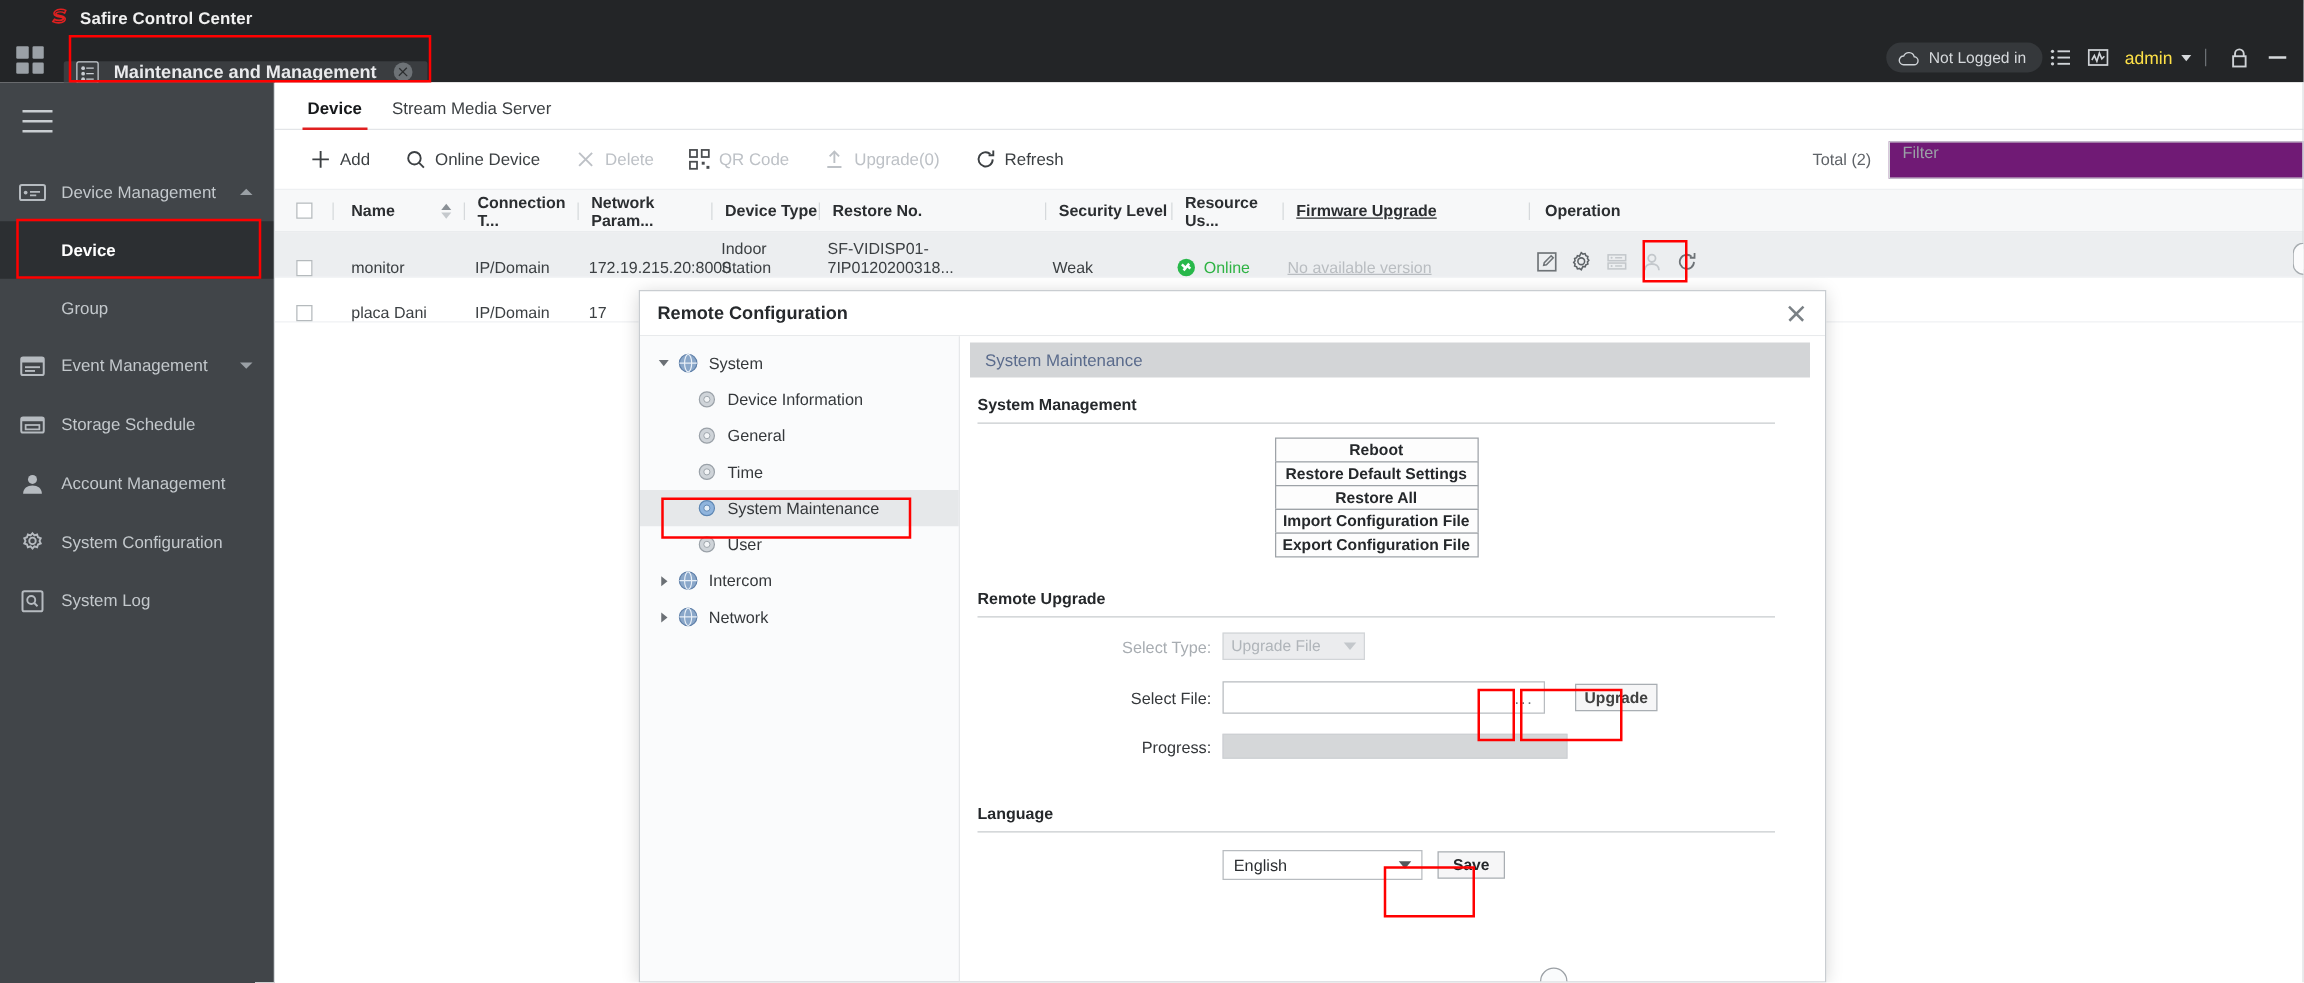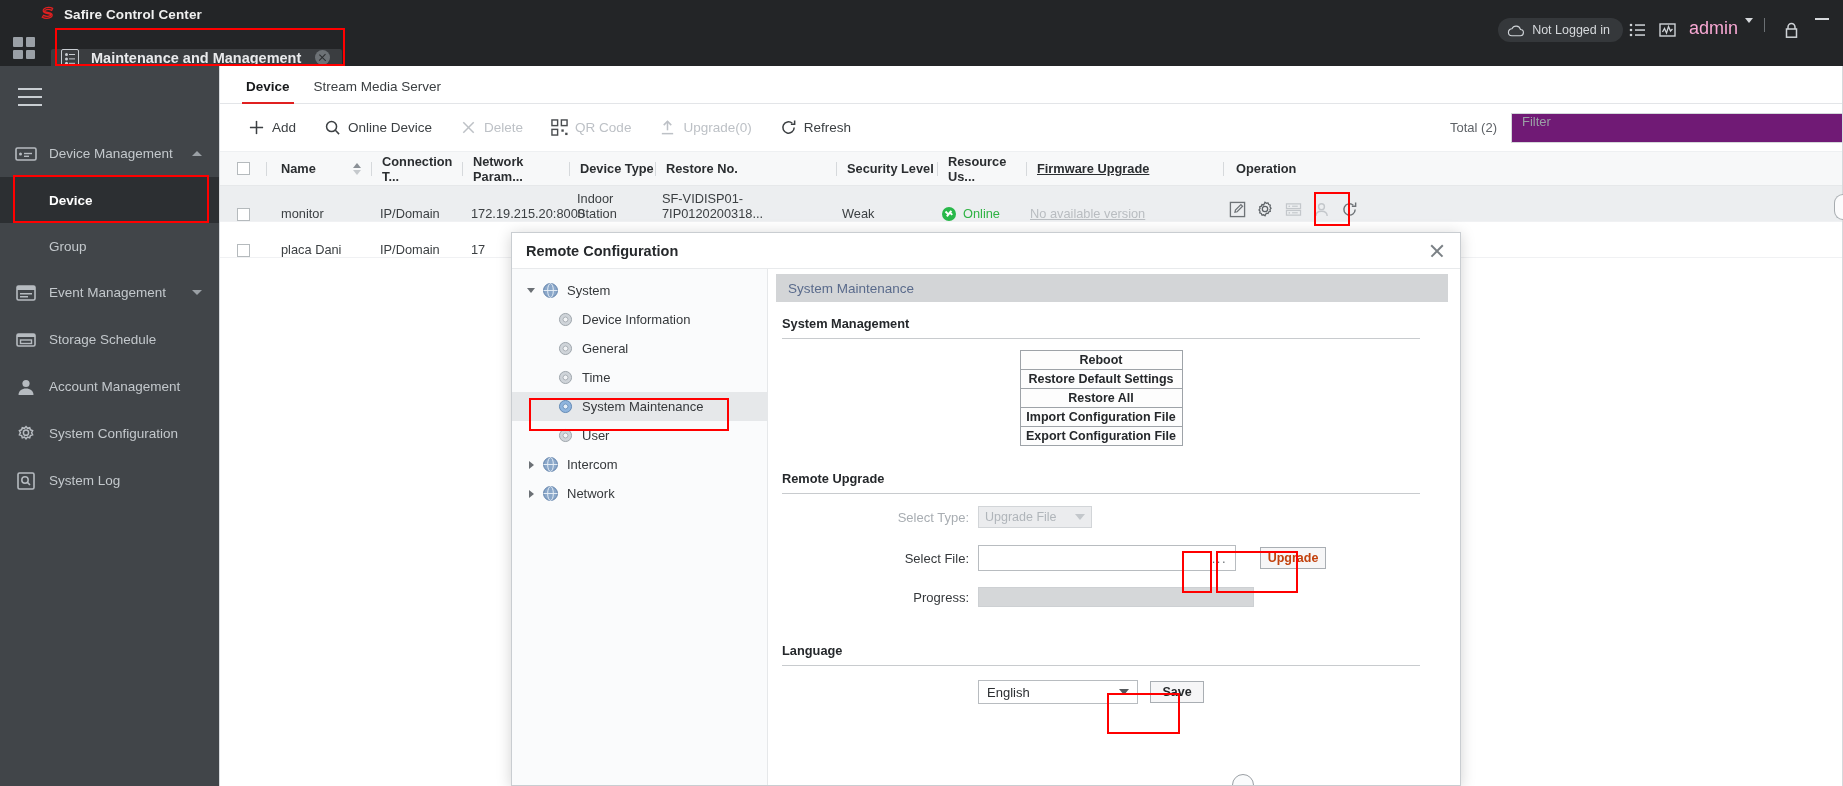--- a/index.html
+++ b/index.html
@@ -70,31 +70,31 @@
     margin-left: 14px; position: relative; flex: none;
   }
   .tab-close::before, .tab-close::after {
     content:""; position:absolute; left:3.2px; top:6.8px;
     width:8.5px; height:1.4px; background:#2c2e30;
   }
   .tab-close::before { transform: rotate(45deg); }
   .tab-close::after  { transform: rotate(-45deg); }
 
   .top-right {
-    margin-left: auto; display: flex; 
-    margin-bottom: 24px; margin-right: 12px; gap: 0px;
+    margin-left: auto; display: flex; align-items: center;
+    margin-bottom: 8px; margin-right: 12px; gap: 0px;
   }
   .cloud-pill {
     background: #35383b; border-radius: 13px; height: 24px;
     display: flex; align-items: center; padding: 0 13px 0 9px;
   }
   .cloud-glyph { width: 18px; height: 13px; flex:none; }
   .cloud-pill span { color: #d6d9dc; font-size: 12.5px; margin-left: 7px; white-space: nowrap;}
   .tr-icon { width: 30px; height: 24px; display:flex; align-items:center; justify-content:center; }
-  .admin-txt { color:#f9a8d4; font-size:18px; margin-left:6px; }
+  .admin-txt { color:#fde047; font-size:14px; margin-left:6px; }
   .caret-dn {
     width:0;height:0;border-left:4.5px solid transparent;border-right:4.5px solid transparent;
     border-top:5px solid #d6d9dc; margin-left:7px;
   }
   .vsep { width:1px; height:14px; background:#6b7074; margin:0 11px; }
   .minimize { width:14px; height:2px; background:#d6d9dc; margin-left:9px; margin-right:2px;}
 
   
   .sidenav {
     position:absolute; left:0; top:66px; width:220px; height:720px;
@@ -259,21 +259,21 @@
   .sel-dis .cv { margin-left:auto; width:0;height:0;
     border-left:5px solid transparent;border-right:5px solid transparent;border-top:6px solid #c3c7cb;}
   .file-inp {
     width:258px; height:26px; background:#fff; border:1px solid #b8bcc0;
     display:flex; align-items:center; justify-content:flex-end; padding-right:8px;
     font-size:13px; color:#6b7075; letter-spacing:1.5px;
   }
   .upg-btn {
     width:66px;height:22px;border:1px solid #a9aeb3;background:#f6f6f7;
     display:flex;align-items:center;justify-content:center;
-    font-size:12.5px;font-weight:bold;color:#c2410c;margin-left:24px;
+    font-size:12.5px;font-weight:bold;color:#404040;margin-left:24px;
   }
   .prog-bar { width:276px;height:20px;background:#d5d7d9;border:1px solid #cdd0d3; }
   .lang-sel {
     width:160px;height:24px;background:#fff;border:1px solid #b8bcc0;
     display:flex;align-items:center;padding:0 8px;font-size:13px;color:#2b2e31;
   }
   .lang-sel .cv { margin-left:auto; width:0;height:0;
     border-left:5px solid transparent;border-right:5px solid transparent;border-top:6px solid #54585c;}
   .save-btn {
     width:54px;height:22px;border:1px solid #a9aeb3;background:#f6f6f7;

